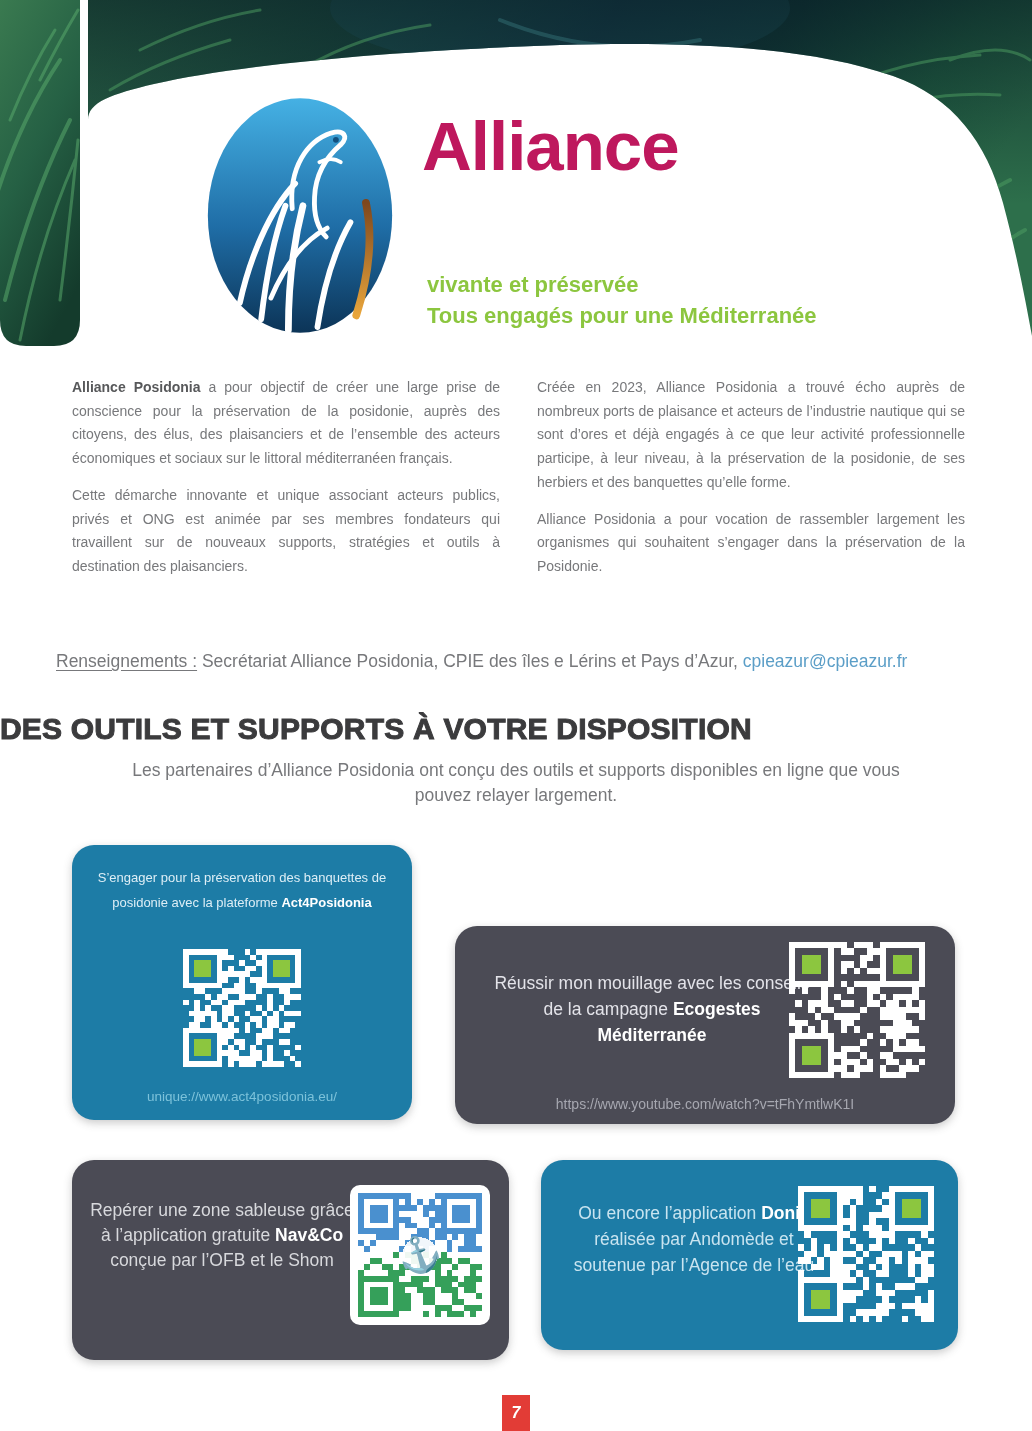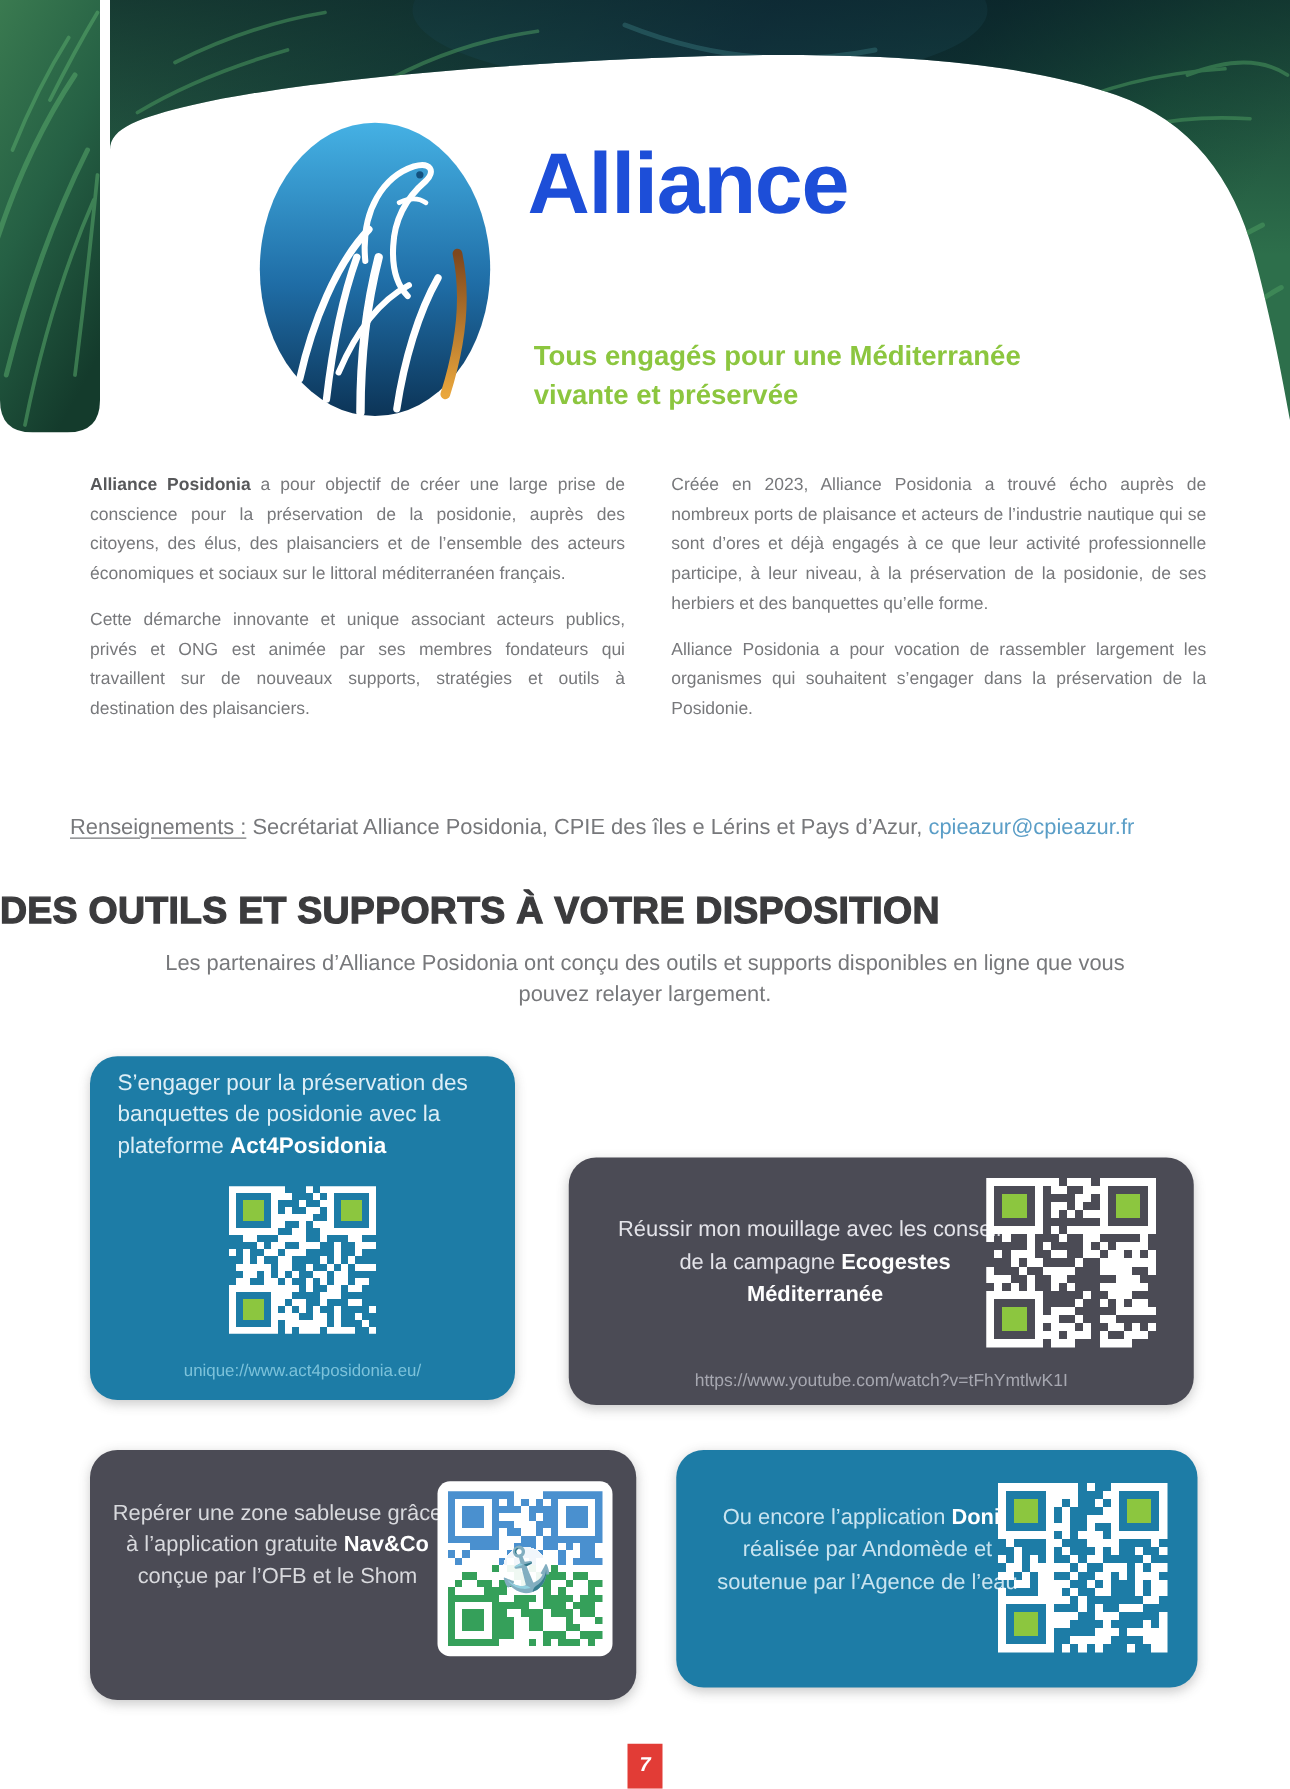--- a/index.html
+++ b/index.html
@@ -3,21 +3,21 @@
 <meta charset="utf-8">
 <style>
   html,body{margin:0;padding:0;background:#ffffff;}
   body{width:1032px;height:1431px;overflow:hidden;font-family:"Liberation Sans",sans-serif;}
   .page{position:relative;width:1032px;height:1431px;background:#ffffff;}
 
   
   .header-art{position:absolute;left:0;top:0;width:1032px;height:372px;display:block;}
   .logo-mark{position:absolute;left:203px;top:93px;width:194px;height:245px;}
   .wordmark{position:absolute;left:422px;top:110px;font-size:69px;line-height:73px;
-            font-weight:bold;color:#1d4ed8;letter-spacing:-1px;}
+            font-weight:bold;color:#be185d;letter-spacing:-1px;}
   .tagline{position:absolute;left:427px;top:269px;font-size:22px;line-height:31px;
            font-weight:bold;color:#8cc63f;}
 
   
   .intro-col{position:absolute;top:376px;width:428px;color:#77787b;font-size:14px;
              line-height:23.7px;text-align:justify;}
   .intro-left{left:72px;}
   .intro-right{left:537px;}
   .intro-col p{margin:0 0 13px 0;}
   .intro-col strong{color:#57585a;}
@@ -36,22 +36,22 @@
                     text-align:center;font-size:17.5px;line-height:25px;color:#77787b;}
 
   
   .card{position:absolute;border-radius:22px;box-shadow:0 3px 9px rgba(70,70,70,.28);}
   .card--blue{background:#1d7ca6;}
   .card--dark{background:#4b4b55;}
   .card p{margin:0;}
   .card strong{color:#ffffff;}
 
   .card-1{left:72px;top:845px;width:340px;height:275px;}
-  .c1-text{position:absolute;left:22px;top:9px;width:296px;
-           color:#ddeef6;font-size:18px;line-height:25px;}
+  .c1-text{position:absolute;left:22px;top:20px;width:296px;text-align:center;
+           color:#ddeef6;font-size:13px;line-height:25px;}
   .qr-1{position:absolute;left:111px;top:104px;width:118px;height:118px;}
   .card-url{position:absolute;bottom:0;left:0;right:0;text-align:center;text-decoration:none;
             cursor:pointer;}
   .c1-url{bottom:16px;color:#7cc2da;font-size:13.5px;}
 
   .card-2{left:455px;top:926px;width:500px;height:198px;}
   .c2-text{position:absolute;left:38px;top:44px;width:318px;text-align:center;
            color:#e3e3e9;font-size:17.5px;line-height:26px;}
   .qr-2{position:absolute;right:30px;top:16px;width:136px;height:136px;}
   .c2-url{bottom:12px;color:#a6a7b0;font-size:14px;}
@@ -165,22 +165,22 @@
         <path d="M120,70 C128,66 136,66 142,70" stroke-width="4"></path>
       </g>
       <circle cx="137" cy="47" r="3" fill="#12507e"></circle>
       <path d="M158,228 C170,190 176,150 168,112" fill="none" stroke="url(#orangeGrad)" stroke-width="8" stroke-linecap="round"></path>
     </svg>
 
     <div class="wordmark">
       <div>Alliance</div>
     </div>
     <div class="tagline">
+      <div>vivante et préservée</div>
       <div>Tous engagés pour une Méditerranée</div>
-      <div>vivante et préservée</div>
     </div>
   </div>
 
   <div class="intro-col intro-left">
     <p><strong>Alliance Posidonia</strong><span> a pour objectif de créer une large prise de conscience pour la préservation de la posidonie, auprès des citoyens, des élus, des plaisanciers et de l’ensemble des acteurs économiques et sociaux sur le littoral méditerranéen français.</span></p>
     <p>Cette démarche innovante et unique associant acteurs publics, privés et ONG est animée par ses membres fondateurs  qui travaillent sur de nouveaux supports, stratégies et outils à destination des plaisanciers.</p>
   </div>
   <div class="intro-col intro-right">
     <p>Créée en 2023, Alliance Posidonia a trouvé écho auprès de nombreux ports de plaisance et acteurs de l’industrie nautique qui se sont d’ores et déjà engagés à ce que leur activité professionnelle participe, à leur niveau, à la préservation de la posidonie, de ses herbiers et des banquettes qu’elle forme.</p>
     <p>Alliance Posidonia a pour vocation de rassembler largement les organismes qui souhaitent s’engager dans la préservation de la Posidonie.</p>

